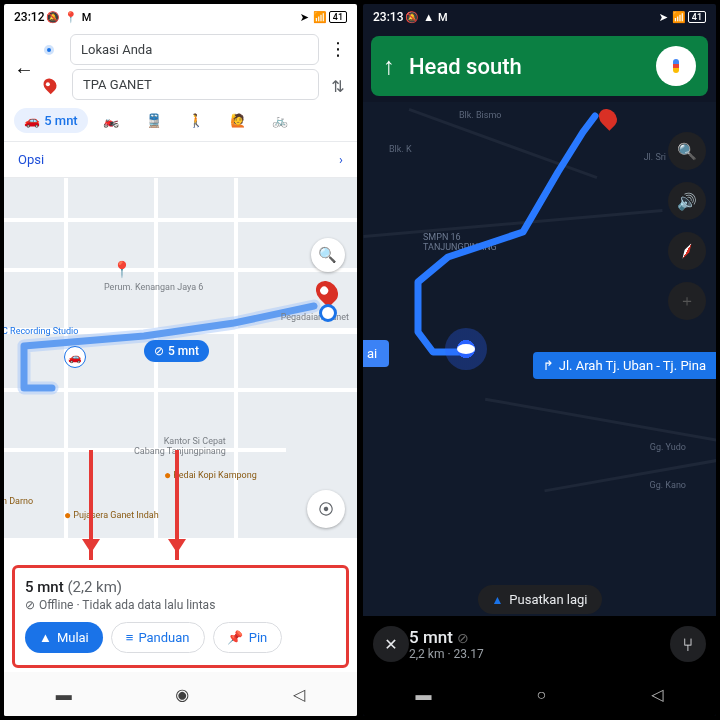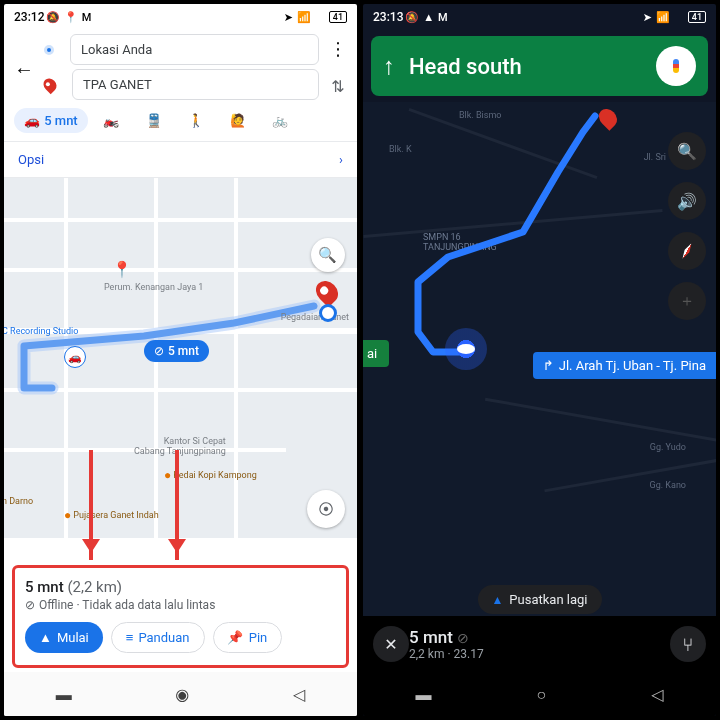--- a/index.html
+++ b/index.html
@@ -3,21 +3,21 @@
 <meta charset="utf-8">
 <style>
   *{box-sizing:border-box;margin:0;padding:0;font-family:Roboto,Arial,sans-serif}
   body{background:#000;width:720px;height:720px;display:flex;gap:6px;padding:4px}
   .phone{flex:1;background:#fff;position:relative;overflow:hidden;border-radius:2px}
   .phone.dark{background:#0f1626}
   .status{height:26px;display:flex;align-items:center;padding:0 10px;font-size:12px;font-weight:500;color:#000}
   .dark .status{color:#fff}
   .status .sp{flex:1}
   .status .ico{margin:0 2px;font-size:11px}
-  .batt{border:1px solid currentColor;border-radius:2px;padding:0 3px;font-size:9px;margin-left:16px}
+  .batt{border:1px solid currentColor;border-radius:2px;padding:0 3px;font-size:9px;margin-left:0}
   
   .topbar{display:flex;align-items:center;padding:4px 6px;gap:6px}
   .back{font-size:20px;padding:4px}
   .kebab{font-size:18px;padding:4px}
   .locs{flex:1;display:flex;flex-direction:column;gap:4px}
   .locrow{display:flex;align-items:center;gap:16px}
   .dot{width:10px;height:10px;border-radius:50%}
   .dot.blue{background:#1a73e8;border:3px solid #cfe2fb}
   .dot.red{width:12px;height:14px;background:#d93025;border-radius:50% 50% 50% 0;transform:rotate(-45deg);position:relative}
   .dot.red::after{content:"";position:absolute;top:3px;left:3px;width:4px;height:4px;background:#fff;border-radius:50%;transform:rotate(45deg)}
@@ -62,21 +62,21 @@
   .micdot{width:6px;height:14px;border-radius:3px;background:linear-gradient(#4285f4 33%,#ea4335 33% 66%,#fbbc04 66%)}
   .lalu{position:absolute;left:8px;top:106px;background:#0b8043;color:#fff;font-size:12px;padding:4px 8px;border-radius:4px;display:flex;align-items:center;gap:4px}
   .map2{position:absolute;top:98px;left:0;right:0;bottom:86px;background:#111a2b;overflow:hidden}
   .darkst{position:absolute;background:#1e2738;height:3px}
   .dl{position:absolute;font-size:9px;color:#5b667a}
   .route2{position:absolute;inset:0}
   .cur{position:absolute;left:82px;top:226px;width:42px;height:42px;border-radius:50%;background:radial-gradient(#2962ff 30%,rgba(41,98,255,.3) 31%);display:flex;align-items:center;justify-content:center}
   .cur .d{width:18px;height:10px;background:#fff;border-radius:50%}
   .dest2{position:absolute;right:100px;top:6px;width:16px;height:20px;background:#d93025;border-radius:50% 50% 50% 0;transform:rotate(-45deg)}
   .street{position:absolute;right:0;top:250px;background:#1a73e8;color:#fff;font-size:13px;padding:6px 10px;border-radius:4px 0 0 4px;display:flex;align-items:center;gap:5px}
-  .ai{position:absolute;left:-12px;top:238px;background:#15803d;color:#fff;font-size:13px;padding:6px 12px 6px 16px;border-radius:0 4px 4px 0}
+  .ai{position:absolute;left:-12px;top:238px;background:#3b82f6;color:#fff;font-size:13px;padding:6px 12px 6px 16px;border-radius:0 4px 4px 0}
   .fab{position:absolute;right:10px;width:38px;height:38px;border-radius:50%;background:#202124;display:flex;align-items:center;justify-content:center;color:#e8eaed;font-size:16px}
   .fab.sr{top:30px}.fab.vol{top:80px}.fab.cmp{top:130px}.fab.plus{top:180px;color:#555}
   .cmp .n{width:18px;height:18px;background:conic-gradient(#d93025 0 50%,#fff 50% 100%);border-radius:50%;transform:rotate(30deg);clip-path:polygon(50% 0,65% 50%,50% 100%,35% 50%)}
   .center{position:absolute;left:50%;bottom:102px;transform:translateX(-50%);background:#202124;color:#e8eaed;font-size:13px;padding:7px 14px;border-radius:18px;display:flex;align-items:center;gap:6px}
   .center .tri{color:#1a73e8;font-size:12px}
   .bottom2{position:absolute;left:0;right:0;bottom:44px;height:56px;background:#000;display:flex;align-items:center;padding:0 10px;color:#e8eaed}
   .xb{width:36px;height:36px;border-radius:50%;background:#202124;display:flex;align-items:center;justify-content:center;font-size:16px}
   .info2{flex:1;text-align:left}
   .info2 .t{font-size:17px;font-weight:500}
   .info2 .s{font-size:12px;color:#9aa0a6}
@@ -150,21 +150,21 @@
       <div class="st" style="top:210px;left:0;width:100%"></div>
       <div class="st" style="top:270px;left:0;width:80%"></div>
       <div class="st" style="left:60px;top:0;width:4px;height:100%"></div>
       <div class="st" style="left:150px;top:0;width:4px;height:100%"></div>
       <div class="st" style="left:230px;top:0;width:4px;height:100%"></div>
     </div>
     <svg class="route1">
       <path d="M 48 210 L 20 210 L 20 168 L 140 158 L 230 145 L 310 128" stroke="#1a73e8" stroke-width="7" fill="none" stroke-linecap="round" stroke-linejoin="round"></path>
       <path d="M 48 210 L 20 210 L 20 168 L 140 158 L 230 145 L 310 128" stroke="#a8c7fa" stroke-width="13" fill="none" stroke-linecap="round" stroke-linejoin="round" opacity=".5"></path>
     </svg>
-    <div class="lbl" style="left:100px;top:104px">Perum. Kenangan Jaya 1</div>
+    <div class="lbl" style="left:100px;top:104px">Perum. Kenangan Jaya 6</div>
     <div class="lbl" style="left:-2px;top:148px;color:#1a73e8">C Recording Studio</div>
     <div class="lbl" style="right:8px;top:134px">Pegadaian Ganet</div>
     <div class="lbl" style="left:130px;top:258px;white-space:pre-line;text-align:right">Kantor Si Cepat
 Cabang Tanjungpinang</div>
     <div class="poi" style="left:160px;top:290px">
         <span class="pin">●</span>
         <span>Kedai Kopi Kampong</span>
       </div>
     <div class="poi" style="left:60px;top:330px">
         <span class="pin">●</span>

